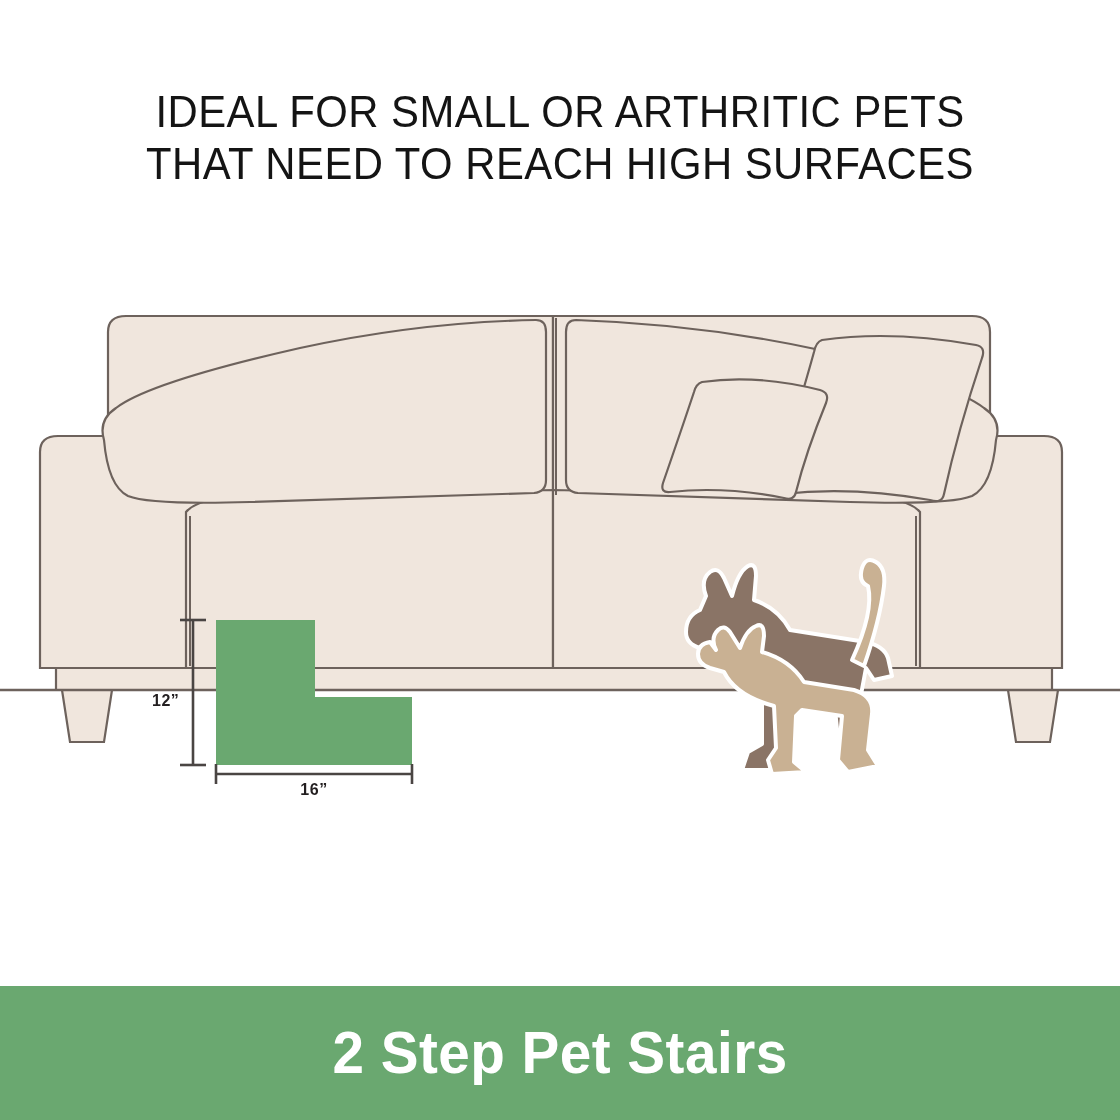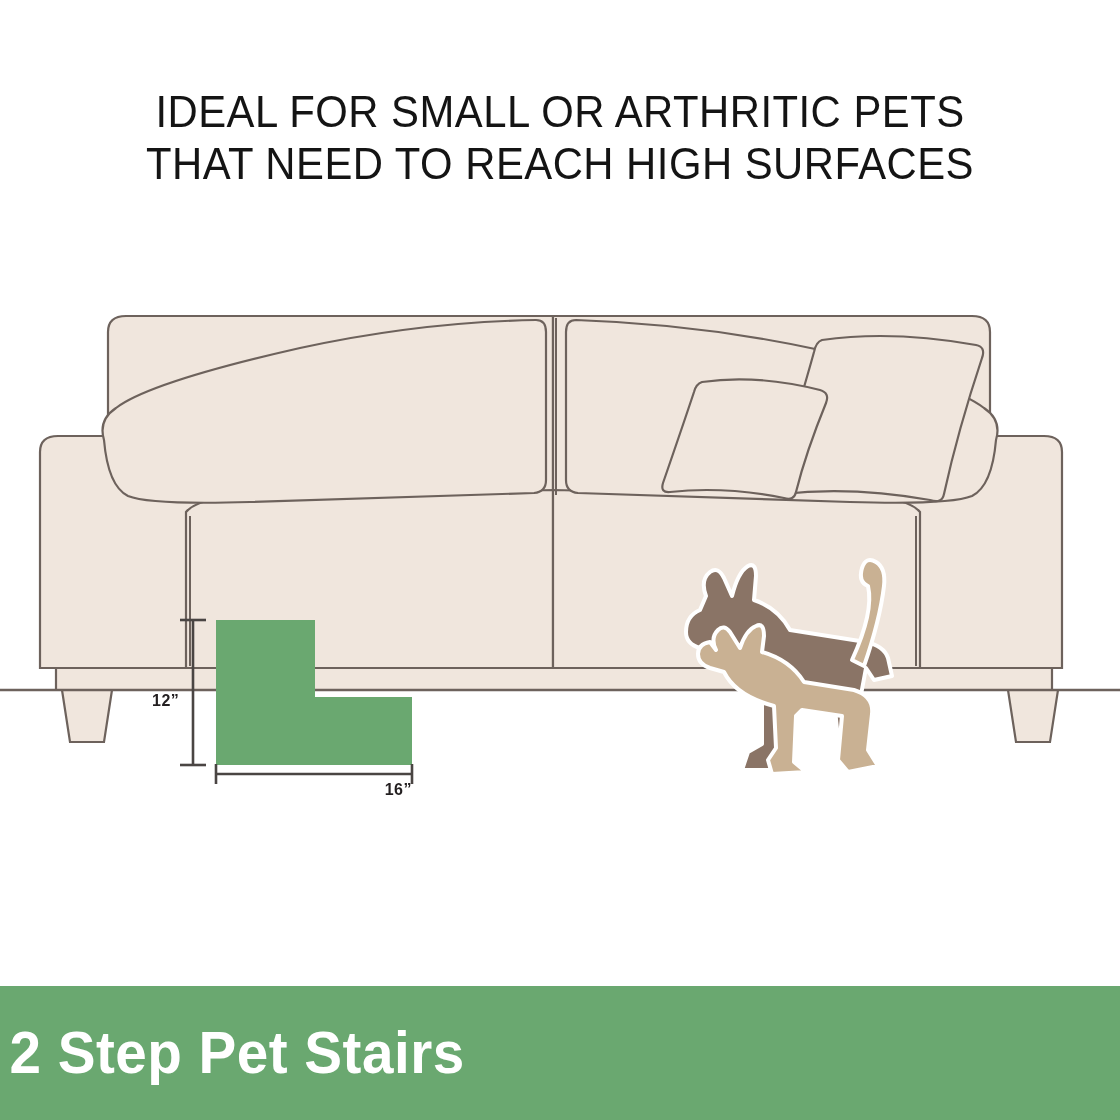--- a/index.html
+++ b/index.html
@@ -60,33 +60,34 @@
     white-space: nowrap;
   }
   #dim-height-label {
     left: 152px;
     top: 692px;
   }
   #dim-width-label {
     left: 216px;
     top: 781px;
     width: 196px;
-    text-align: right;
+    text-align: center;
   }
 
   
   #banner {
     position: absolute;
     left: 0;
     top: 986px;
     width: 1120px;
     height: 134px;
     background: #6aa870;
     display: flex;
     align-items: center;
+    justify-content: center;
   }
   #banner-title {
     color: #ffffff;
     font-family: "Liberation Sans", sans-serif;
     font-size: 59px;
     font-weight: bold;
     letter-spacing: 0.5px;
     line-height: 1;
     transform: scaleX(0.96);
   }

